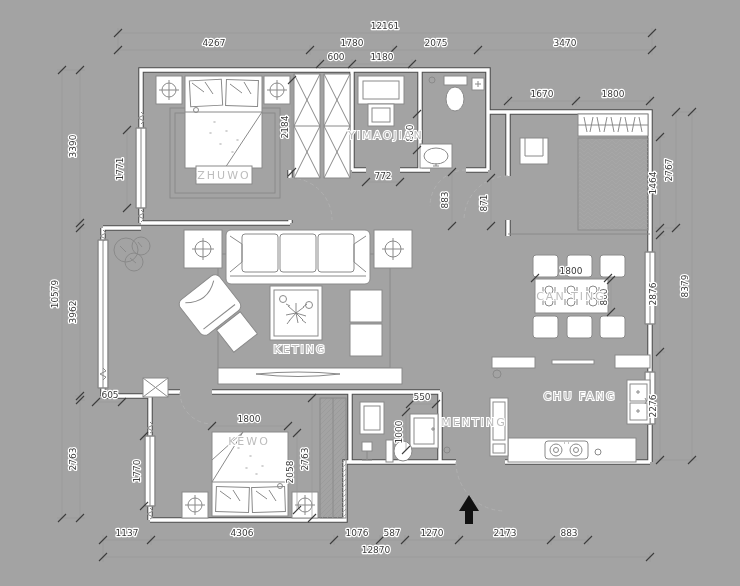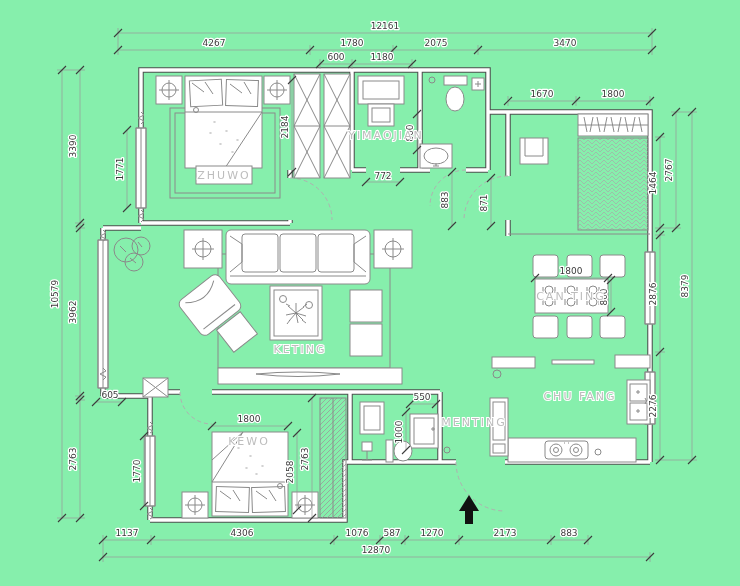--- a/index.html
+++ b/index.html
@@ -1,16 +1,16 @@
 <!DOCTYPE html>
 <html><head>
 <meta charset="utf-8">
 <style>
   html,body{margin:0;padding:0;background:#fff;}
-  #stage{position:relative;width:740px;height:586px;background:#86efac;overflow:hidden;
+  #stage{position:relative;width:740px;height:586px;background:#a3a3a3;overflow:hidden;
          font-family:"DejaVu Sans",sans-serif;}
   svg{position:absolute;left:0;top:0;}
   .wall-o{stroke:#4f4f4f;stroke-width:5.5;fill:none;}
   .wall-i{stroke:#ffffff;stroke-width:3.4;fill:none;}
   .thin{stroke:#8a8a8a;stroke-width:1;fill:none;}
   .thinf{stroke:#8a8a8a;stroke-width:1;fill:#fff;}
   .diml{stroke:#9a9a9a;stroke-width:0.7;fill:none;}
   .tick{stroke:#3d3d3d;stroke-width:1.1;fill:none;}
   .dimt{font:9px "DejaVu Sans",sans-serif;fill:#3b3b3b;text-anchor:middle;
         paint-order:stroke;stroke:#fff;stroke-width:2.5px;stroke-linejoin:round;}

